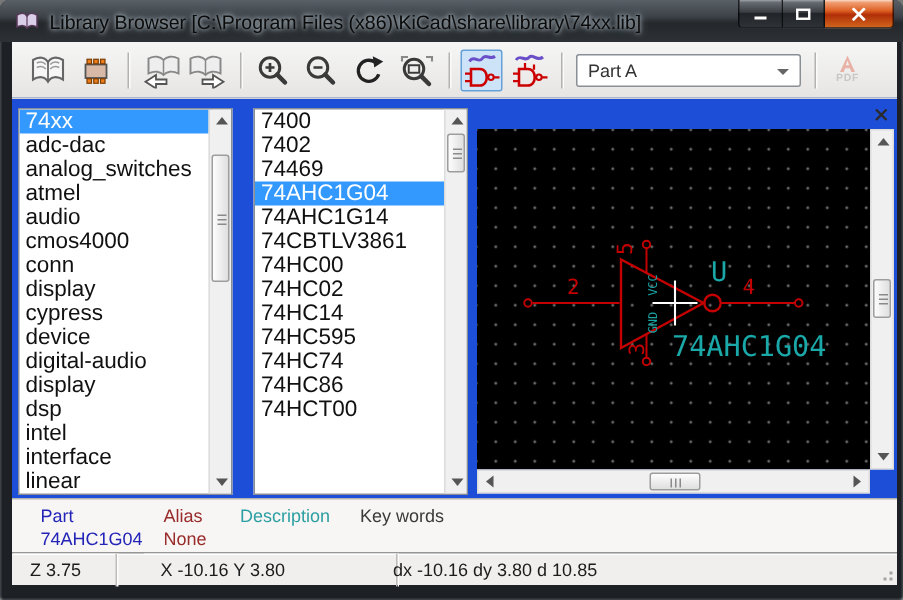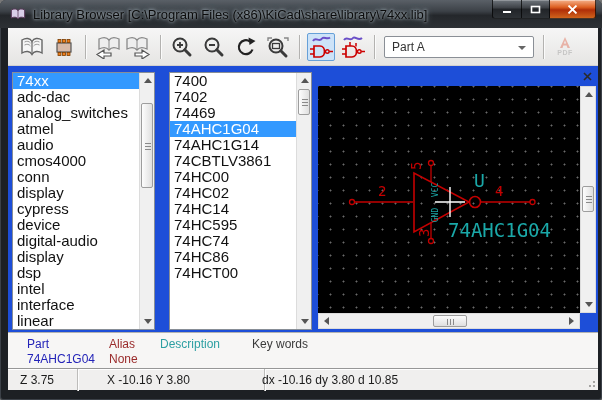--- a/index.html
+++ b/index.html
@@ -86,21 +86,21 @@
     border-radius:2px; }
   .hgrip { position:absolute; top:3px; left:50%; width:1px; height:6px;
     background:#8a8a8a; box-shadow:-3px 0 0 #8a8a8a, 3px 0 0 #8a8a8a; }
   
   .info { position:absolute; left:0; top:304px; width:590px; height:36px;
     background:#f7f6f5; border-top:1px solid #b4b3b1; font-size:12px; }
   .info span { position:absolute; white-space:nowrap;text-align:right; }
   .i-part { left:19px; color:#2323b8; }
   .i-alias { left:101px; color:#9a2b2b; }
   .i-desc { left:152px; color:#2d9fa2; }
-  .i-keyw { left:232px; color:#3a3a3a;margin-left:12px; }
+  .i-keyw { left:232px; color:#3a3a3a; }
   .i-row1 { top:4px; } .i-row2 { top:19px; }
   
   .statusbar { position:absolute; left:0; top:340px; width:590px; height:22px;
     background:#f0efee; border-top:1px solid #979797;
     box-shadow:inset 0 1px 0 #fff; font-size:12px; color:#1c1c1c; }
   .sfield { position:absolute; top:0; height:22px; line-height:22px;
     padding-left:12px; border-right:1px solid #bdbcba;
     box-shadow:1px 0 0 #fdfdfd; white-space:nowrap; }
   .sf1 { left:0; width:70px; } .sf2 { left:71px; width:170px;margin-left:16px; }
   .sf3 { left:242px; width:330px; border-right:none; box-shadow:none; }

